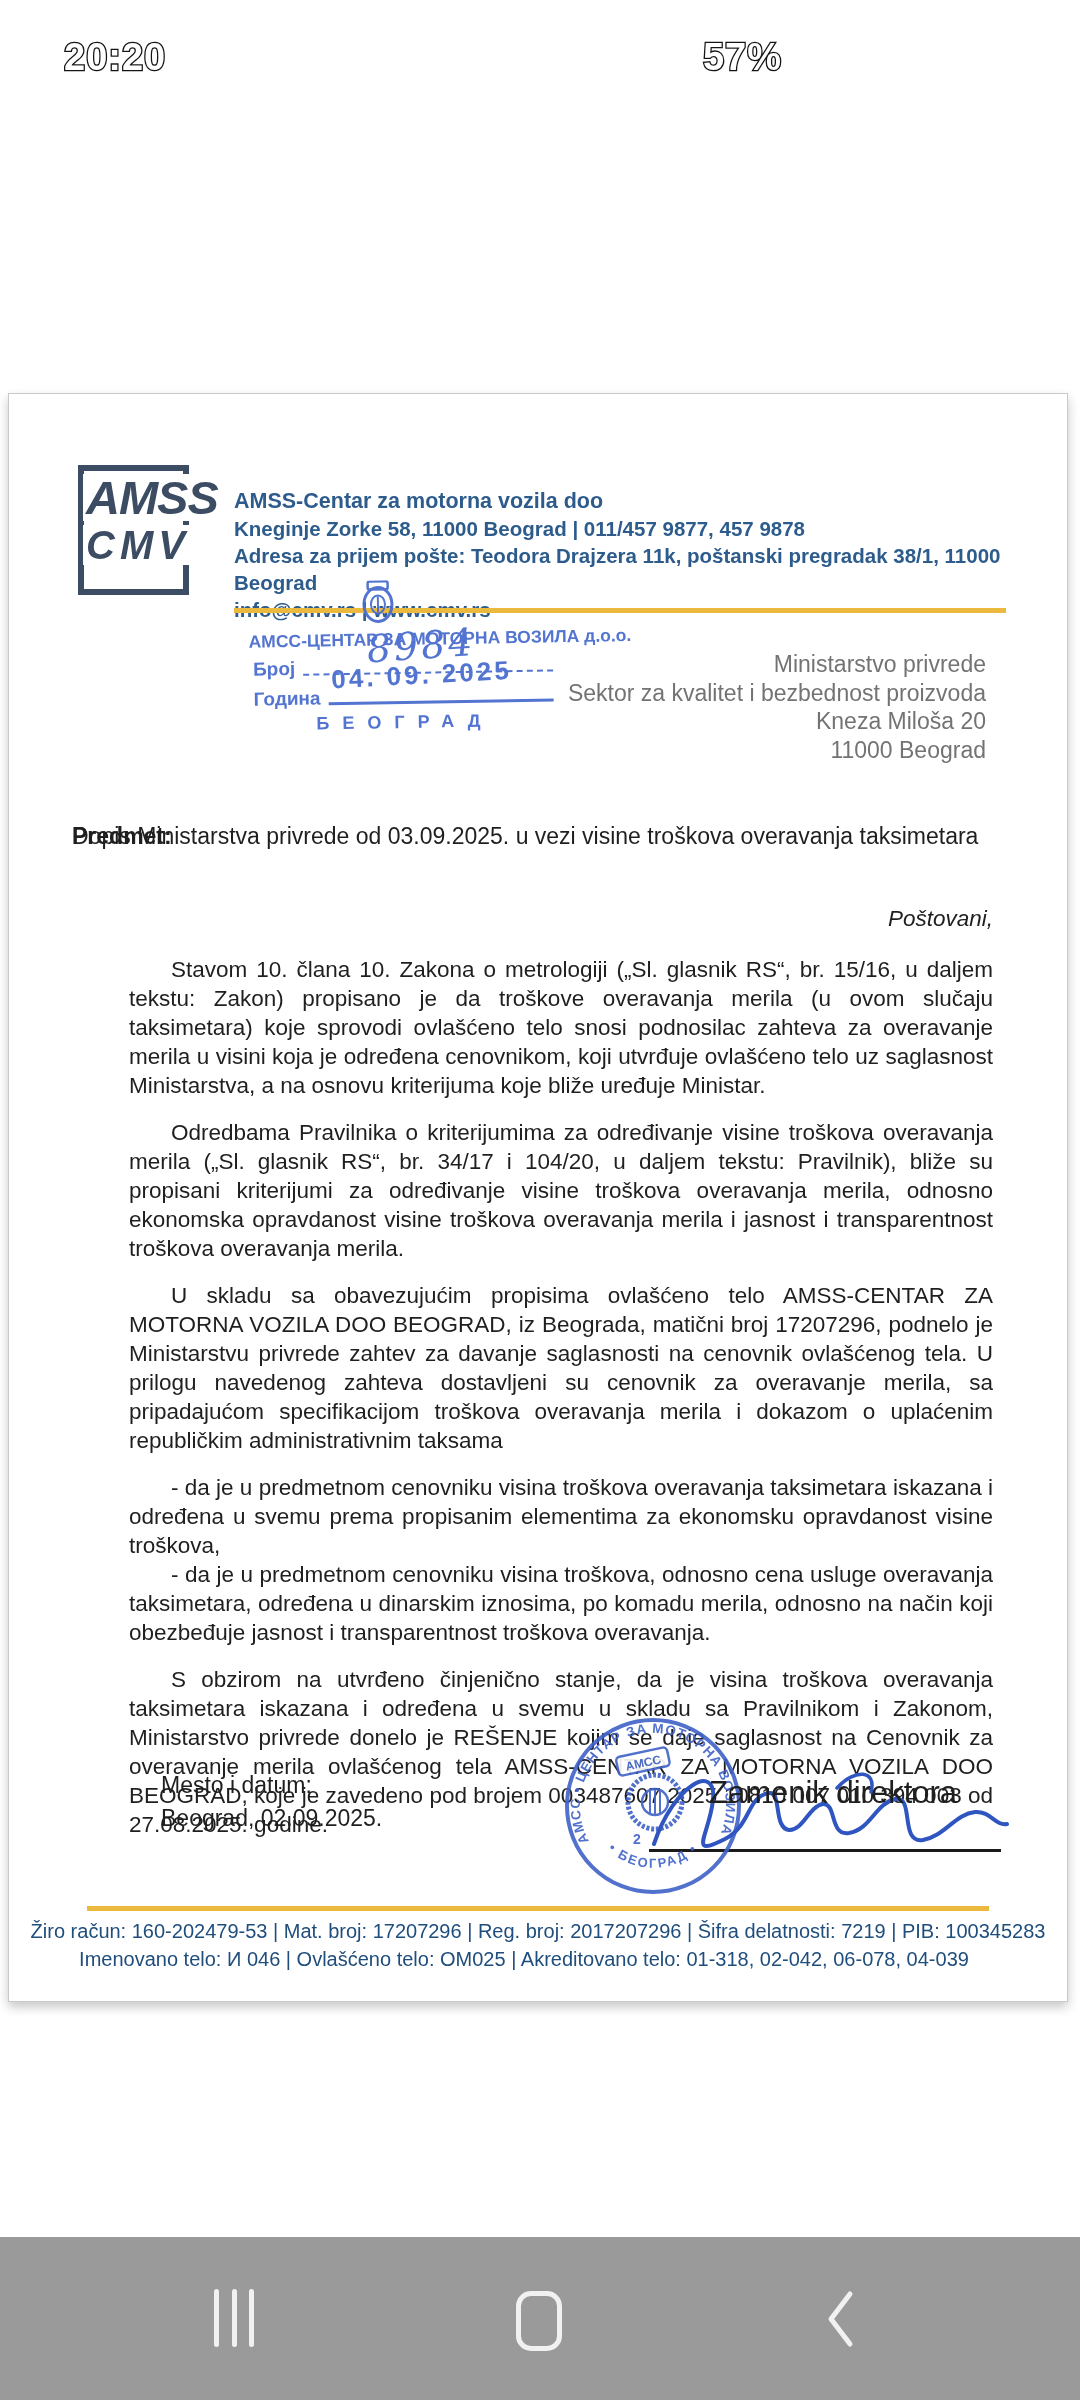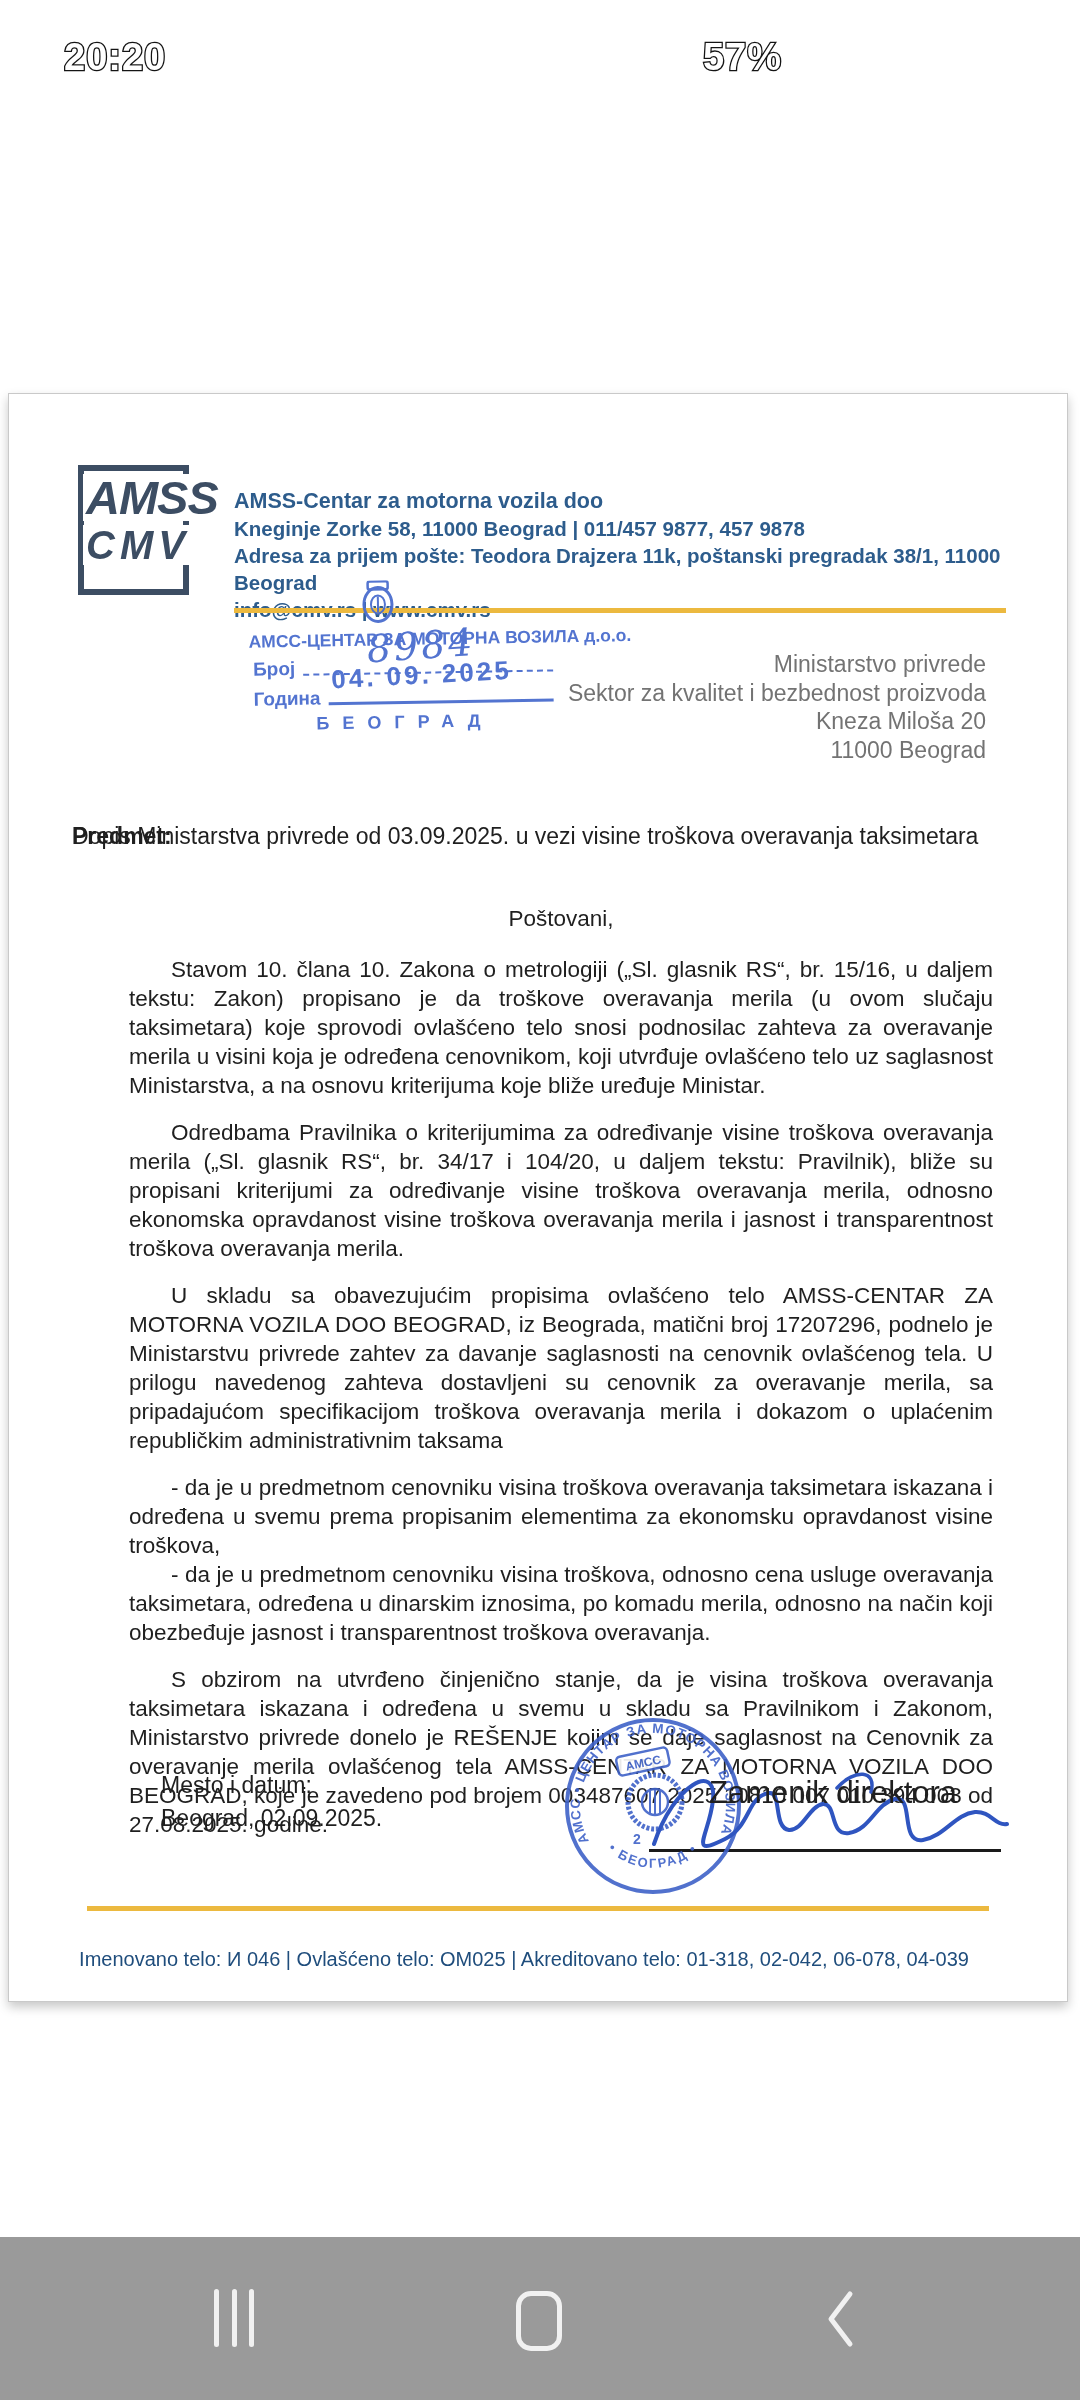--- a/index.html
+++ b/index.html
@@ -56,21 +56,21 @@
              font-size:23px;}
   .recipient div{position:static;line-height:28.5px;}
   
   .subject{left:167px;top:424px;width:822px;font-size:23px;line-height:36px;color:#1f1f1f;
            padding-left:104px;text-indent:-104px;}
   .subject b{font-weight:bold;}
   
   .body{left:120px;top:510px;width:864px;font-size:22.5px;line-height:29px;
         color:#1f1f1f;text-align:justify;}
   .body p{position:static;margin:0 0 18px 0;}
-  .body .sal{margin-bottom:22px;text-align:center;}
+  .body .sal{margin-bottom:22px;text-align:right;font-style:italic;}
   .body .ind{text-indent:42px;}
   .body .m0{margin-bottom:0;}
   .body .mt{margin-top:18px;}
   
   .placeblock{left:152px;top:1375px;font-size:23px;color:#1f1f1f;}
   .placeblock div{position:static;line-height:33px;}
   .signer{left:700px;top:1381px;font-size:31px;color:#1f1f1f;z-index:4;}
   .roundstamp{left:554px;top:1322px;width:180px;height:180px;z-index:2;opacity:.9;}
   .sigsvg{left:620px;top:1352px;width:400px;height:150px;z-index:3;}
   .sigline{left:640px;top:1455px;width:352px;height:3px;background:#1a1a1a;z-index:1;}
@@ -182,20 +182,21 @@
     </g>
     <text x="70" y="128" font-size="14" font-weight="bold" fill="#3f62c8">2</text>
   </svg>
 
   <svg class="sigsvg" viewBox="0 0 400 150">
     <path d="M25,98 C45,38 88,16 84,54 C80,90 58,112 96,93 C122,80 118,50 140,47 C153,45 144,82 160,84 C174,85 180,60 194,58 C208,57 200,90 220,87 C242,83 246,58 266,53 C286,49 270,98 294,94 C316,90 326,68 346,66 C362,65 366,80 378,78" fill="none" stroke="#2f55c0" stroke-width="4" stroke-linecap="round"></path>
     <path d="M208,42 C226,22 248,24 242,46" fill="none" stroke="#2f55c0" stroke-width="3.5" stroke-linecap="round"></path>
   </svg>
 
   <div class="rule-bottom"></div>
+  <div class="f1">Žiro račun: 160-202479-53 | Mat. broj: 17207296 | Reg. broj: 2017207296 | Šifra delatnosti: 7219 | PIB: 100345283</div>
   <div class="f2">Imenovano telo: И 046 | Ovlašćeno telo: OM025 | Akreditovano telo: 01-318, 02-042, 06-078, 04-039</div>
 </div>
 
 <div class="navbar">
   <div class="nav-ic ic-recents">
     <i></i>
     <i></i>
     <i></i>
   </div>
   <div class="nav-ic ic-home"></div>

